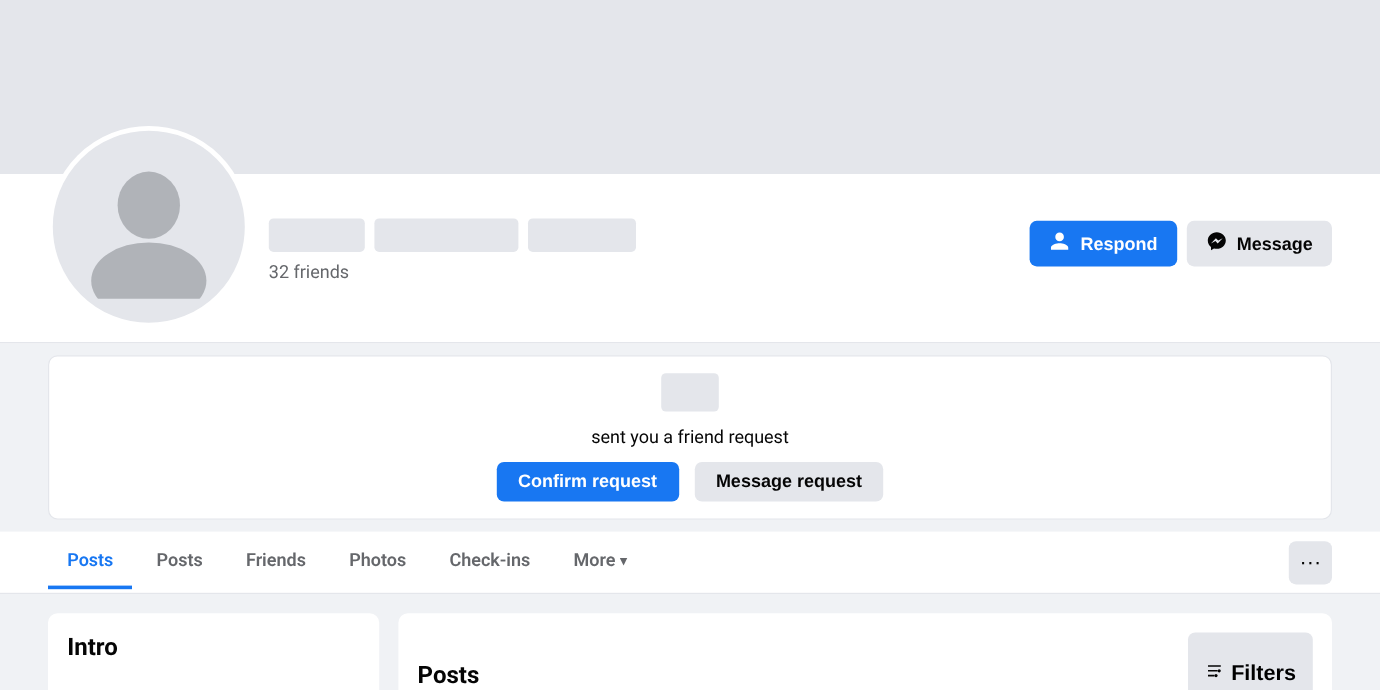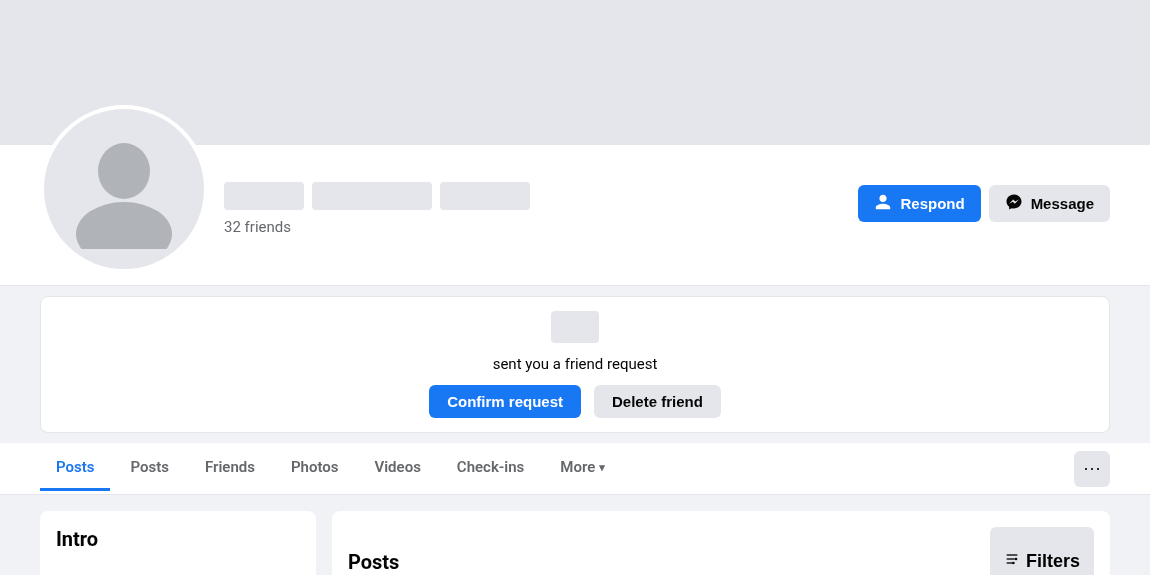--- a/index.html
+++ b/index.html
@@ -327,40 +327,37 @@
       </button>
     </div>
   </div>
 </div>
 
 <div class="friend-request-banner">
   <div class="friend-req-avatar"></div>
   <div class="friend-req-text">sent you a friend request</div>
   <div class="friend-req-actions">
     <button class="btn-confirm">Confirm request</button>
-    <button class="btn-delete">Delete friend</button>
+    <button class="btn-delete">Message request</button>
   </div>
 </div>
 
 <div class="nav-tabs">
   <div class="tabs-list">
     <div class="tab-item active">
       <span>Posts</span>
     </div>
     <div class="tab-item">
       <span>Posts</span>
     </div>
     <div class="tab-item">
       <span>Friends</span>
     </div>
     <div class="tab-item">
       <span>Photos</span>
-    </div>
-    <div class="tab-item">
-      <span>Videos</span>
     </div>
     <div class="tab-item">
       <span>Check-ins</span>
     </div>
     <div class="tab-item tab-more">
       <span>More</span>
       <span class="chevron-down">▾</span>
     </div>
   </div>
   <button class="tab-ellipsis-btn">

